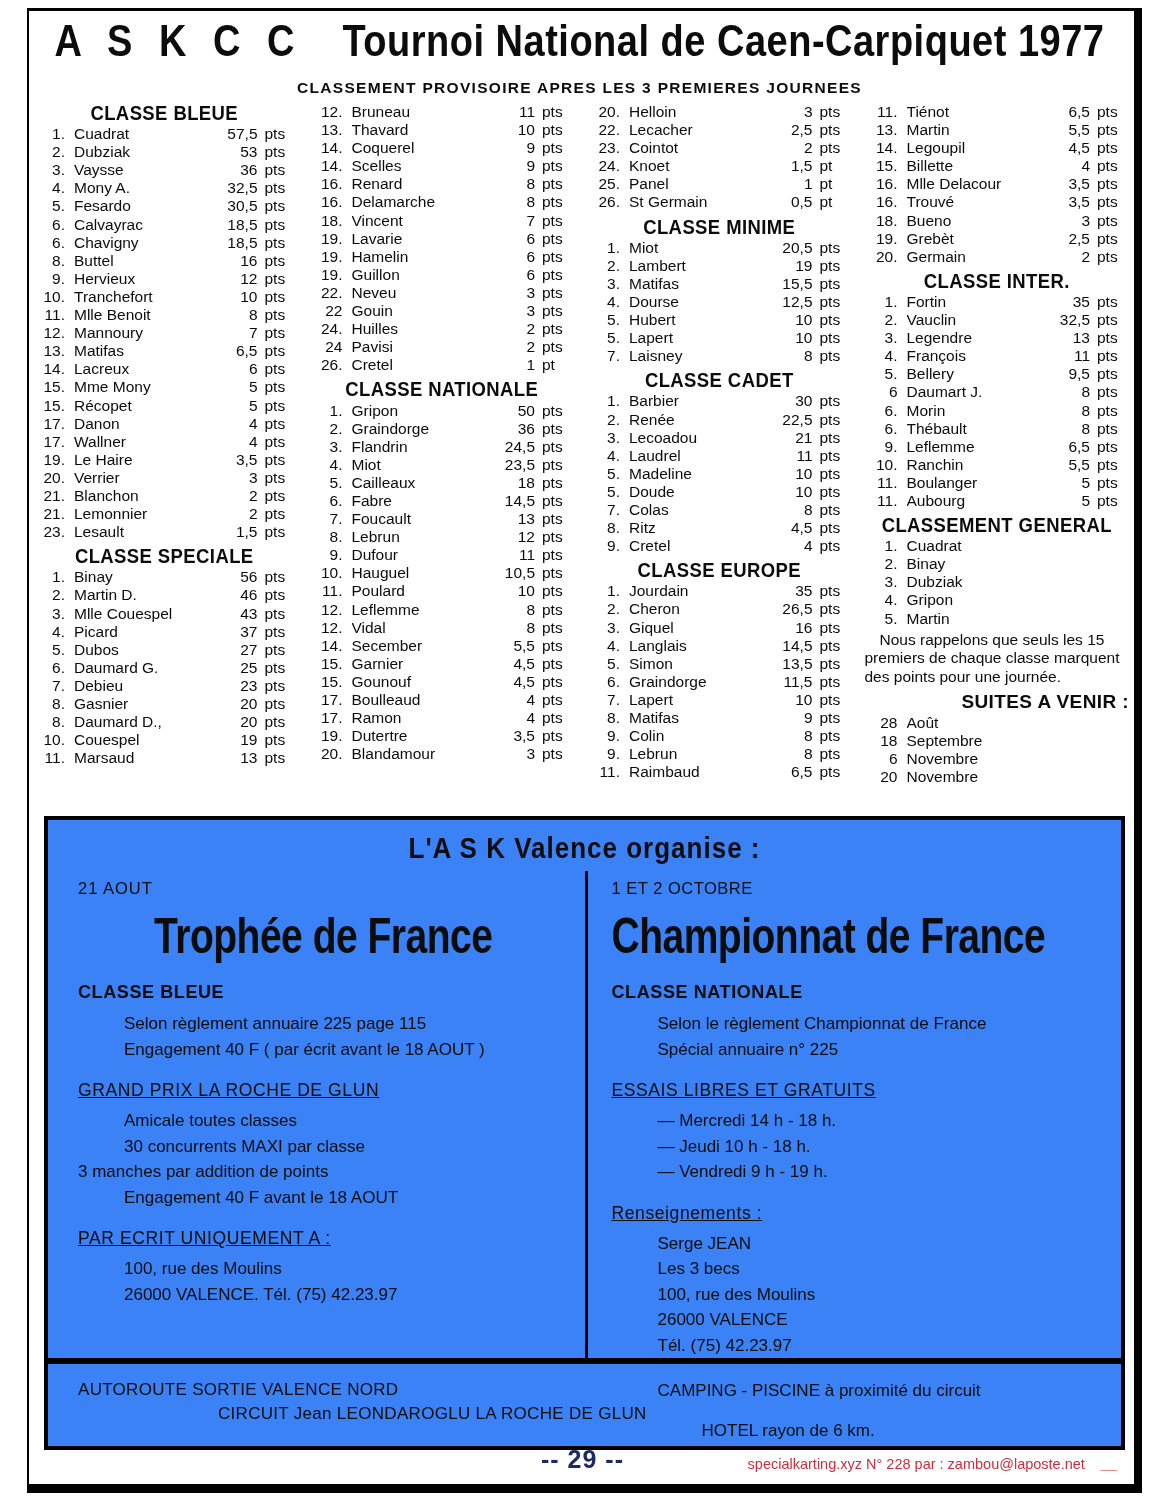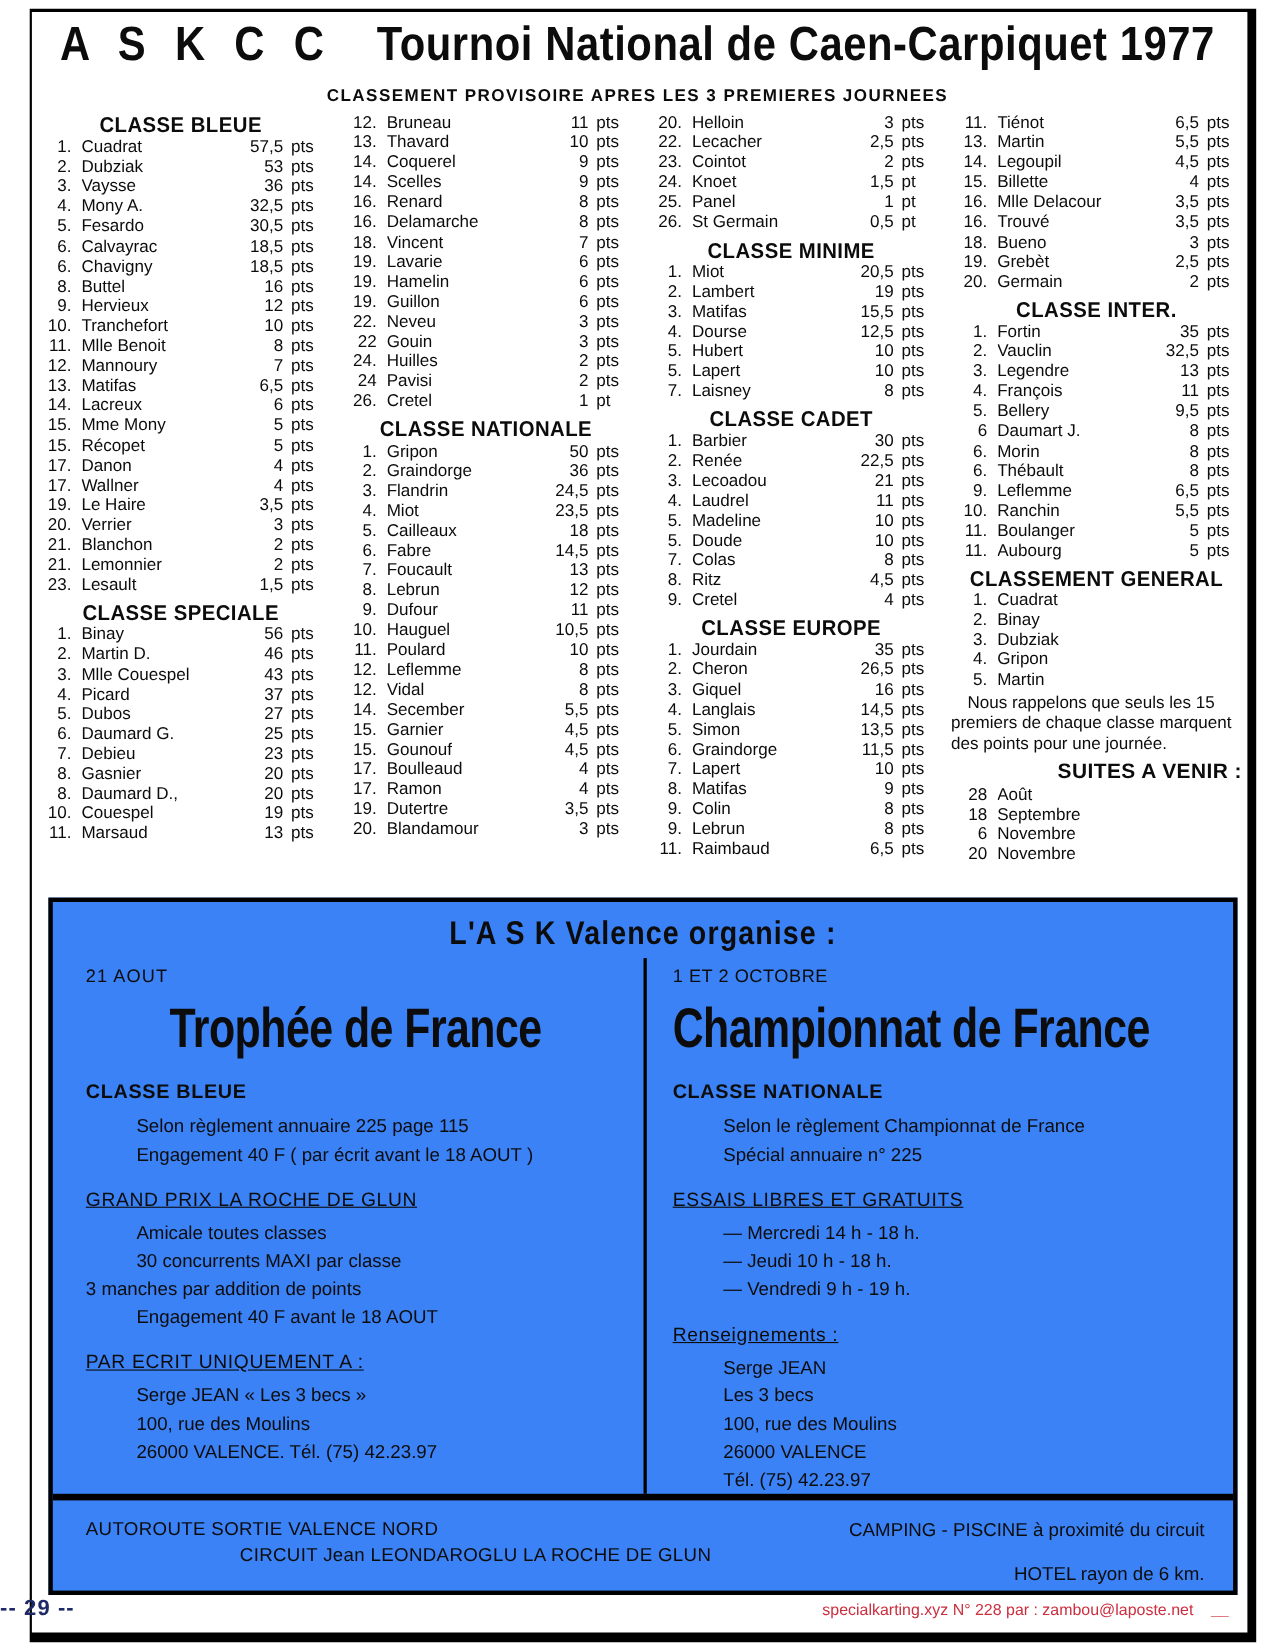--- a/index.html
+++ b/index.html
@@ -59,26 +59,26 @@
   .ad-ind { margin-left:46px; line-height:25.5px; }
   .ad-flush { line-height:25.5px; }
   .ad-h { margin-top:16px; margin-bottom:6px; font-size:17.5px; letter-spacing:0.6px; line-height:24px;text-decoration:underline; }
   .ad-group { margin:0; }
   .ad-rule { border-top:6px solid #000; }
   .ad-bottom { display:flex; padding:14px 26px 14px 30px; font-size:17px; }
   .ad-bottom-left { width:56%; }
   .bl-line { line-height:24px; letter-spacing:0.3px; }
   .bl-line + .bl-line { margin-left:140px; }
   .bl-note { margin-top:17px; }
-  .ad-bottom-right { flex:1; padding-left:10px;text-align:right; }
+  .ad-bottom-right { flex:1; padding-left:10px; }
   .br-line { line-height:25px; }
   .br-line + .br-line { margin-top:15px;padding-left:44px; }
 
-  .footer-page { position:absolute; left:0; right:0; bottom:26px; text-align:left;
-    font-size:20px; font-weight:bold; color:#1d2a66; letter-spacing:1px; z-index:1; }
+  .footer-page { position:absolute; left:0; right:0; bottom:26px; text-align:center;
+    font-size:25px; font-weight:bold; color:#1d2a66; letter-spacing:1px; z-index:1; }
   .footer-right { position:absolute; right:48px; bottom:28px; color:#cb2e3e;
     font-size:14.5px; z-index:1; white-space:nowrap; }
   .footer-mark { margin-left:16px; font-weight:bold; }
 </style>
 </head>
 <body>
 
 <div class="scan-frame"></div>
 
 <div class="header">
@@ -917,21 +917,20 @@
       <div class="ad-group">
 
       <div class="ad-ind">Amicale toutes classes</div>
           <div class="ad-ind">30 concurrents MAXI par classe</div>
         </div>
       <div class="ad-flush">3 manches par addition de points</div>
       <div class="ad-ind">Engagement 40 F avant le 18 AOUT</div>
       <div class="ad-h">PAR ECRIT UNIQUEMENT A :</div>
       <div class="ad-group">
 
-      <div class="ad-ind">Serge JEAN « Les 3 becs »</div>
           <div class="ad-ind">100, rue des Moulins</div>
           <div class="ad-ind">26000 VALENCE. Tél. (75) 42.23.97</div>
         </div>
     </div>
     <div class="ad-col right">
       <div class="ad-date">1 ET 2 OCTOBRE</div>
       <div class="ad-title">Championnat de France</div>
       <div class="ad-class">CLASSE NATIONALE</div>
       <div class="ad-group">
 

